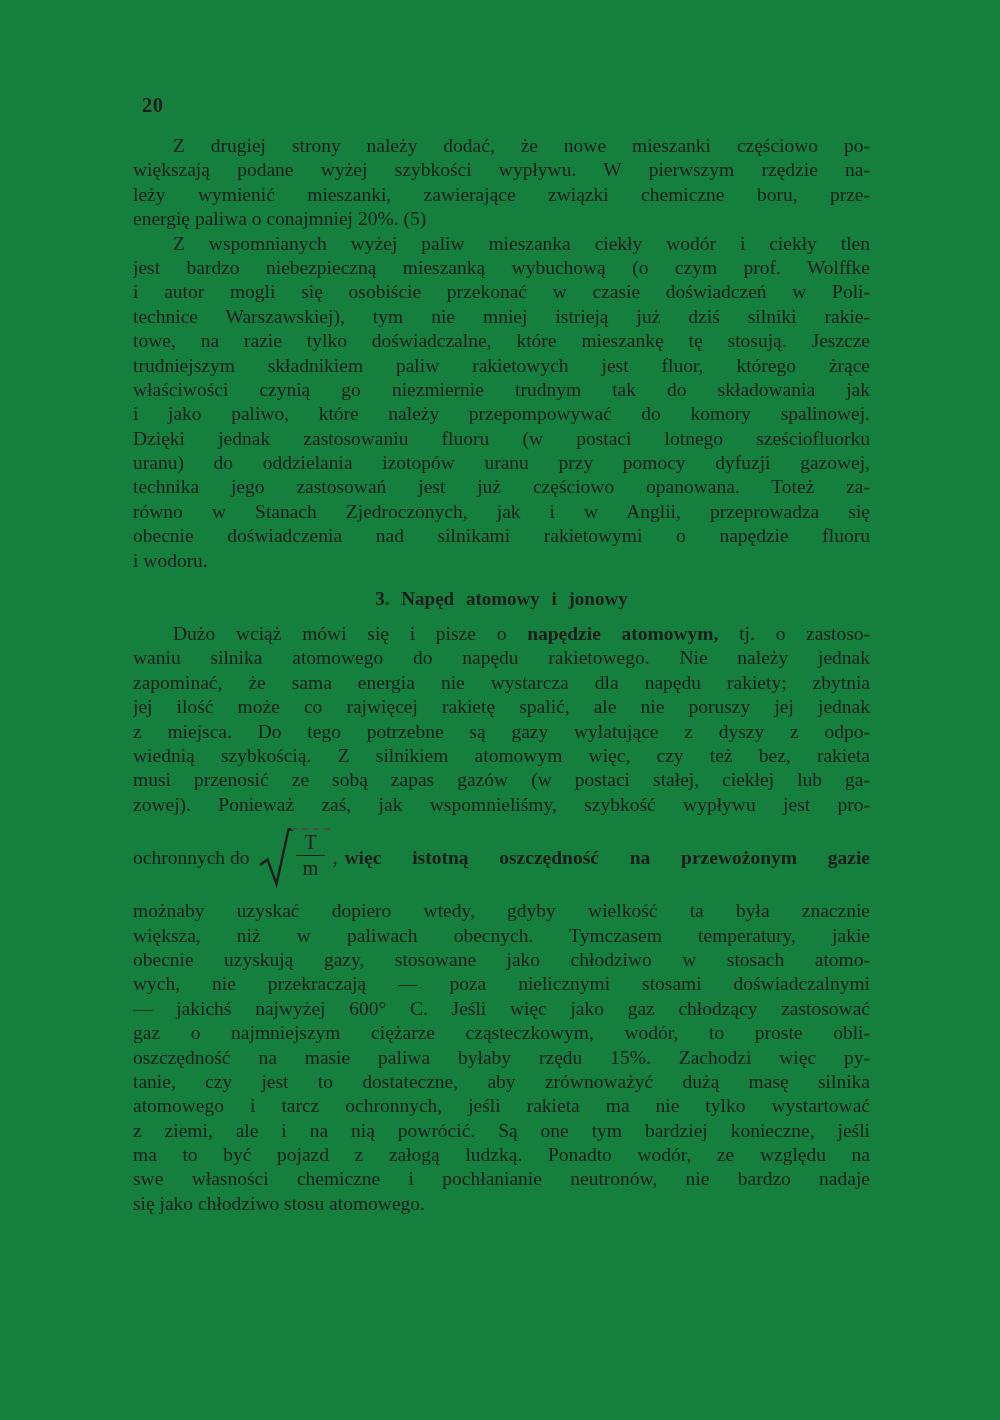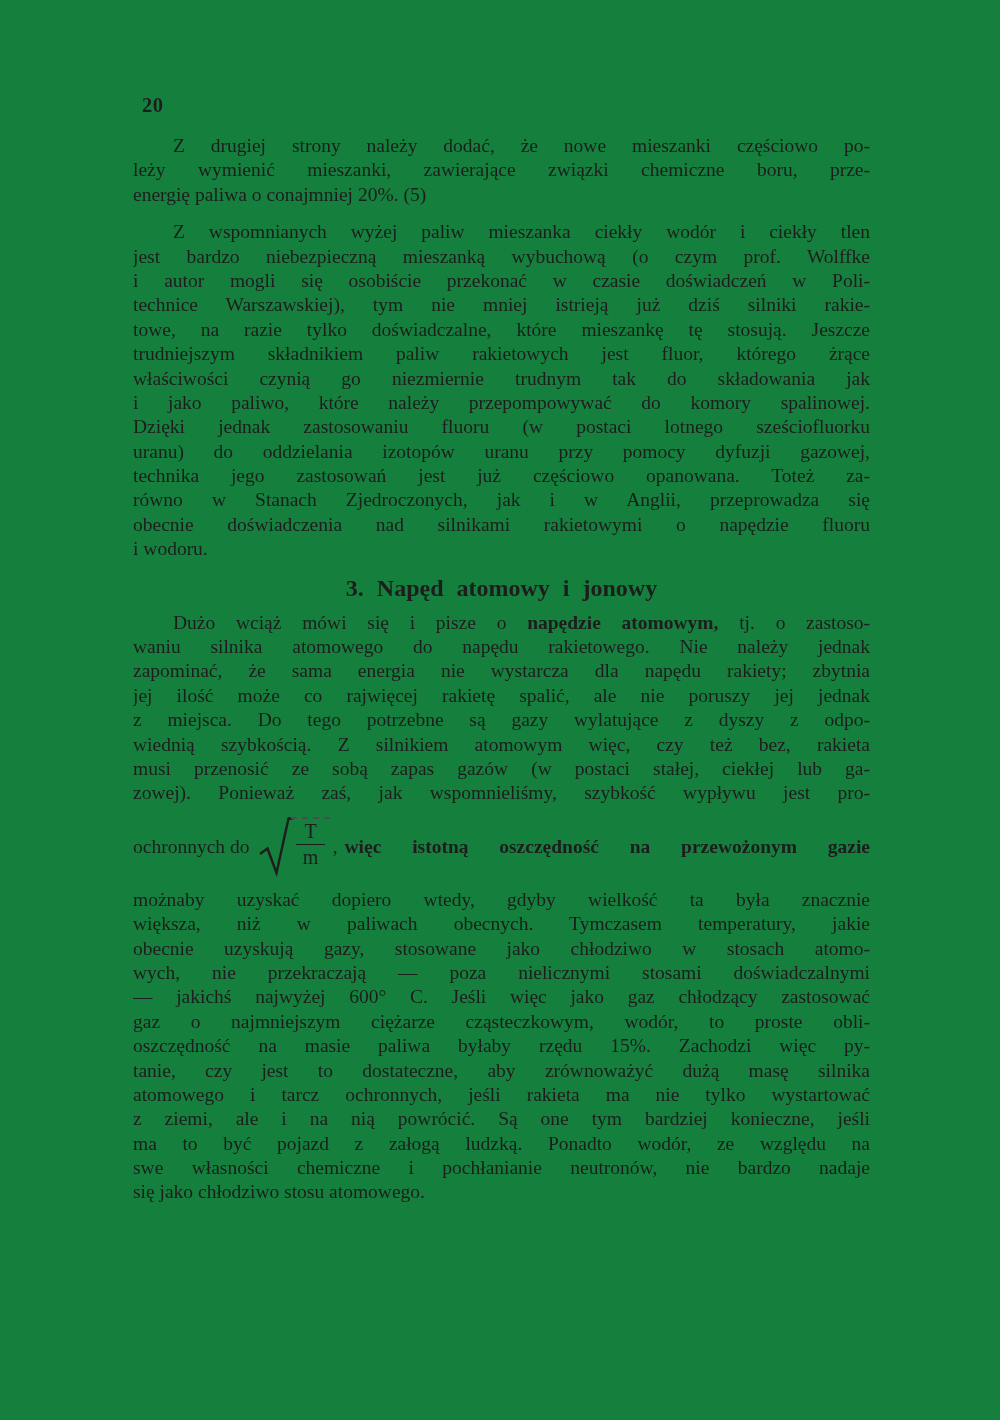--- a/index.html
+++ b/index.html
@@ -24,24 +24,24 @@
     font-size: 19.5px;
   }
   .line {
     height: 24.4px; line-height: 24.4px;
     text-align: justify; text-align-last: justify;
     overflow: hidden;
     white-space: normal;
   }
   .line.lastline { text-align-last: left; }
   .para.indent .line:first-child { text-indent: 40px; }
-  .mt13 { margin-top: 13px; }
+  .mt13 { }
   .heading {
     margin: 13px 0 10px 0;
-    font-size: 24px; font-weight: bold;
+    font-size: 19px; font-weight: bold;
     text-align: center; word-spacing: 7px;
     line-height: 26px;
   }
   b { font-weight: bold; }
 
   
   .formula-row {
     display: flex; align-items: center;
     height: 82px;
   }
@@ -72,20 +72,21 @@
 </style>
 </head>
 <body>
 
 <div class="page">
   <div class="pagenum">20</div>
 
   <div class="textblock">
     <div class="para indent">
         <div class="line">Z drugiej strony należy dodać, że nowe mieszanki częściowo po-</div>
+        <div class="line">większają podane wyżej szybkości wypływu. W pierwszym rzędzie na-</div>
         <div class="line">leży wymienić mieszanki, zawierające związki chemiczne boru, prze-</div>
         <div class="line lastline">energię paliwa o conajmniej 20%. (5)</div>
       </div>
 
     <div class="para indent mt13">
         <div class="line">Z wspomnianych wyżej paliw mieszanka ciekły wodór i ciekły tlen</div>
         <div class="line">jest bardzo niebezpieczną mieszanką wybuchową (o czym prof. Wolffke</div>
         <div class="line">i autor mogli się osobiście przekonać w czasie doświadczeń w Poli-</div>
         <div class="line">technice Warszawskiej), tym nie mniej istrieją już dziś silniki rakie-</div>
         <div class="line">towe, na razie tylko doświadczalne, które mieszankę tę stosują. Jeszcze</div>

